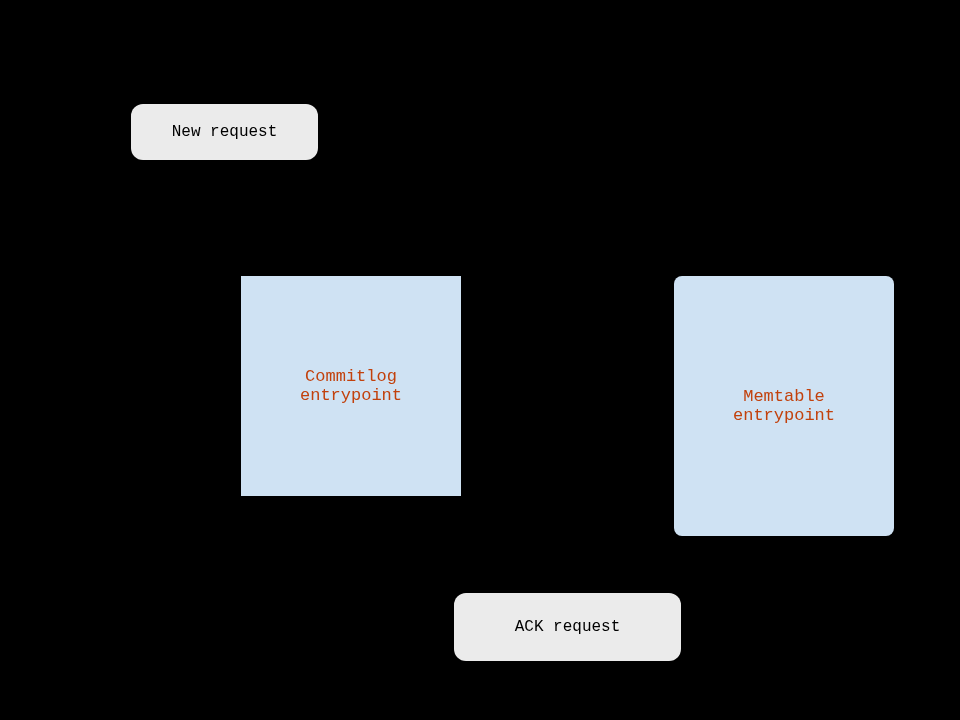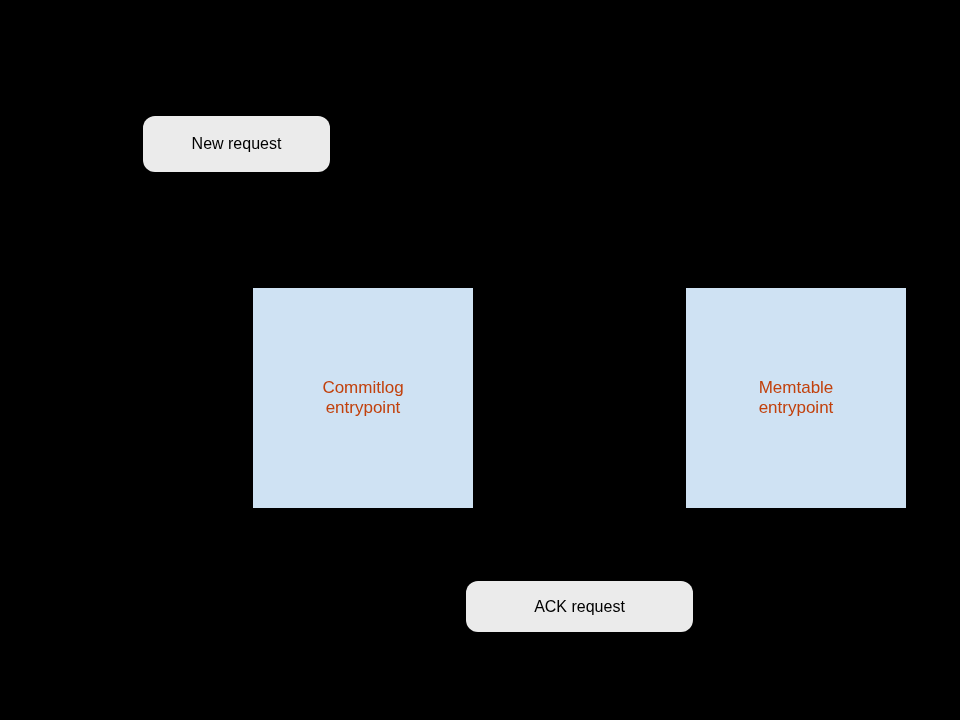--- a/index.html
+++ b/index.html
@@ -1,18 +1,19 @@
 <!DOCTYPE html>
 <html><head>
   <meta charset="utf-8">
   <style>
     * {
       margin: 16px;
-      padding: 16px;
+      padding: 4px;
       box-sizing: border-box;
+      font-family: Liberation Mono, monospace;
     }
     body {
       width: 960px;
       height: 720px;
       background: #000000;
       position: relative;
       font-family: Verdana, Geneva, sans-serif;
       overflow: hidden;
     }
     .rounded-box {
@@ -36,35 +37,36 @@
       text-align: center;
     }
     .new-request {
       left: 79px;
       top: 52px;
       width: 187px;
       height: 56px;
     }
     .ack-request {
       left: 402px;
-      top: 517px;
+      top: 541px;
       width: 227px;
-      height: 51px;
+      height: 68px;
     }
     .commitlog {
       left: 189px;
       top: 224px;
       width: 220px;
       height: 220px;
     }
     .memtable {
       left: 622px;
       top: 224px;
       width: 220px;
-      height: 220px;
+      height: 260px;
+      border-radius: 8px;
     }
   </style>
 </head>
 <body>
 
 <div class="rounded-box new-request">
   <span>New request</span>
 </div>
 
 <div class="rect-box commitlog">

